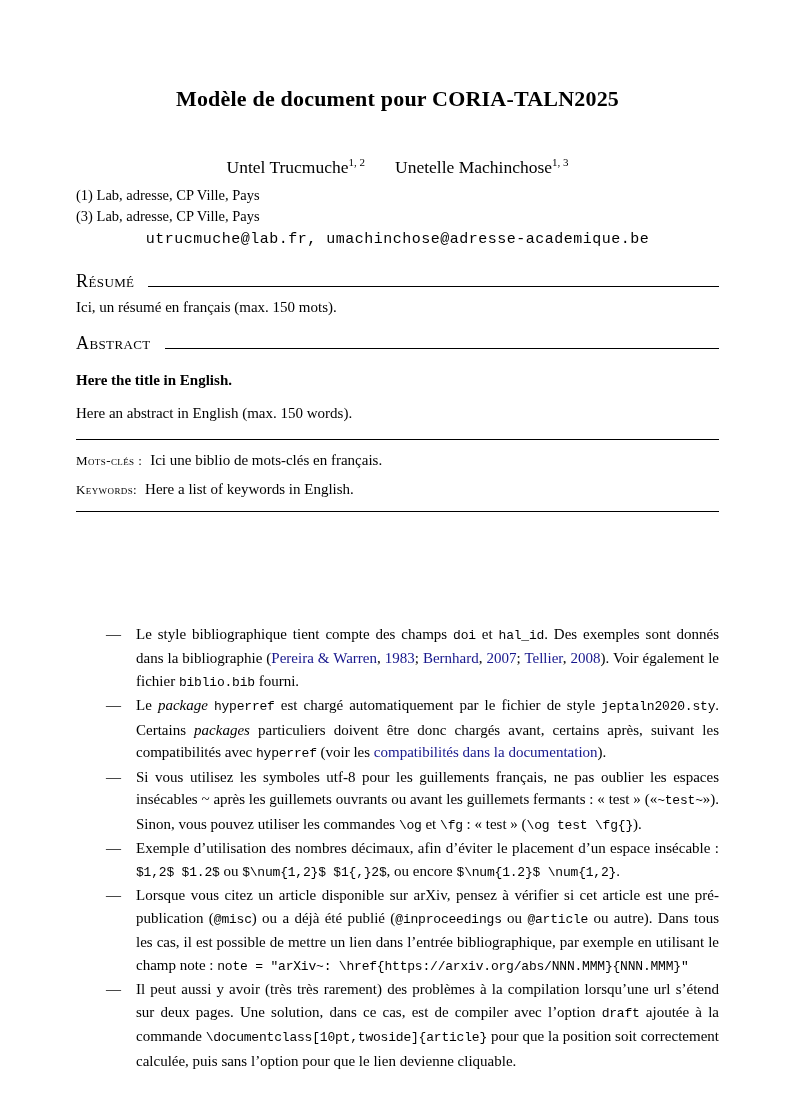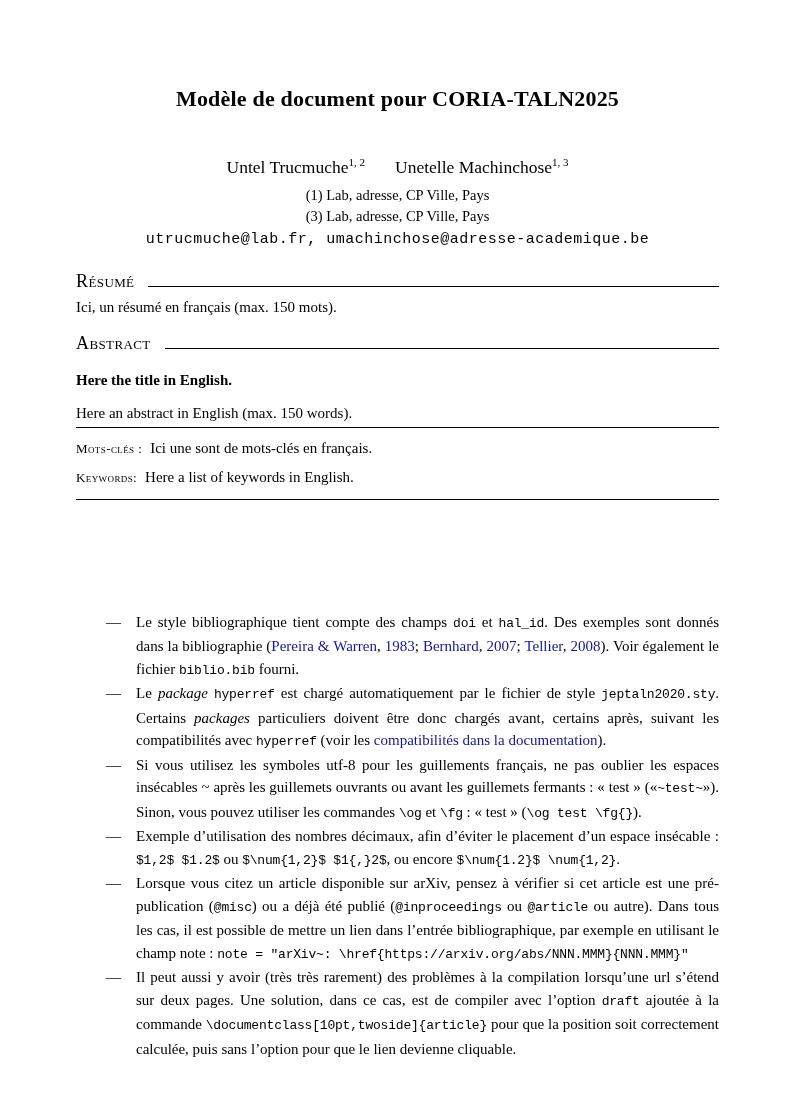--- a/index.html
+++ b/index.html
@@ -9,32 +9,32 @@
     padding: 86px 24px 0 25px; overflow: hidden;
     font-family: "Liberation Serif", serif; color: #000;
   }
   .paper-title {
     font-size: 22px; font-weight: bold; text-align: center; margin: 0;
     letter-spacing: 0.2px;
   }
   .authors-line { text-align: center; margin-top: 44px; font-size: 17.5px; }
   .author + .author { margin-left: 30px; }
   .author sup { font-size: 11px; }
-  .affiliations { text-align: center; font-size: 14.5px; line-height: 21px; margin-top: 7px; }
+  .affiliations { font-size: 14.5px; line-height: 21px; margin-top: 7px; }
   .email-line {
     text-align: center; font-family: "Liberation Mono", monospace;
     font-size: 15px; letter-spacing: 0.5px; margin-top: 4px;
   }
   .absbox { margin-top: 24px; }
   .label-row { display: flex; }
   .sc-label { font-variant: small-caps; font-size: 18px; letter-spacing: 0.4px; line-height: 1; white-space: nowrap; }
   .label-row .rule { flex: 1; border-bottom: 1.4px solid #000; margin: 0 0 3px 14px; }
   .abs-text { font-size: 15px; margin-top: 9px; }
   .abs-entitle { font-size: 15px; font-weight: bold; margin-top: 20px; }
-  .underlined { padding-bottom: 5px; border-bottom: 1.4px solid #000; margin-top: 16px; }
+  .underlined { padding-bottom: 17px; border-bottom: 1.4px solid #000; margin-top: 16px; }
   .kw-line { font-size: 15px; margin-top: 12px; }
   .kw-line .sc-label { font-size: 13px; margin-right: 8px; }
   .full-rule { border-bottom: 1.4px solid #000; margin-top: 13px; }
   .reminders { margin-top: 111px; }
   .reminders-heading { font-weight: bold; font-size: 15.5px; }
   .rlist { margin-top: 6px; }
   .ritem {
     position: relative; padding-left: 60px; font-size: 15px;
     line-height: 22.5px; text-align: justify; text-align-last: left;
   }
@@ -69,21 +69,21 @@
     <div class="abs-text">Ici, un résumé en français (max. 150 mots).</div>
 
     <div class="label-row" style="margin-top:18px">
       <span class="sc-label">Abstract</span>
       <span class="rule"></span>
     </div>
     <div class="abs-entitle">Here the title in English.</div>
     <div class="abs-text underlined">Here an abstract in English (max. 150 words).</div>
 
     <div class="kw-line">
-      <span class="sc-label">Mots-clés :</span><span>Ici une sont de mots-clés en français.</span>
+      <span class="sc-label">Mots-clés :</span><span>Ici une biblio de mots-clés en français.</span>
     </div>
     <div class="kw-line">
       <span class="sc-label">Keywords:</span><span>Here a list of keywords in English.</span>
     </div>
     <div class="full-rule"></div>
   </div>
 
   <div class="reminders">
     <div class="rlist">
       <div class="ritem">

